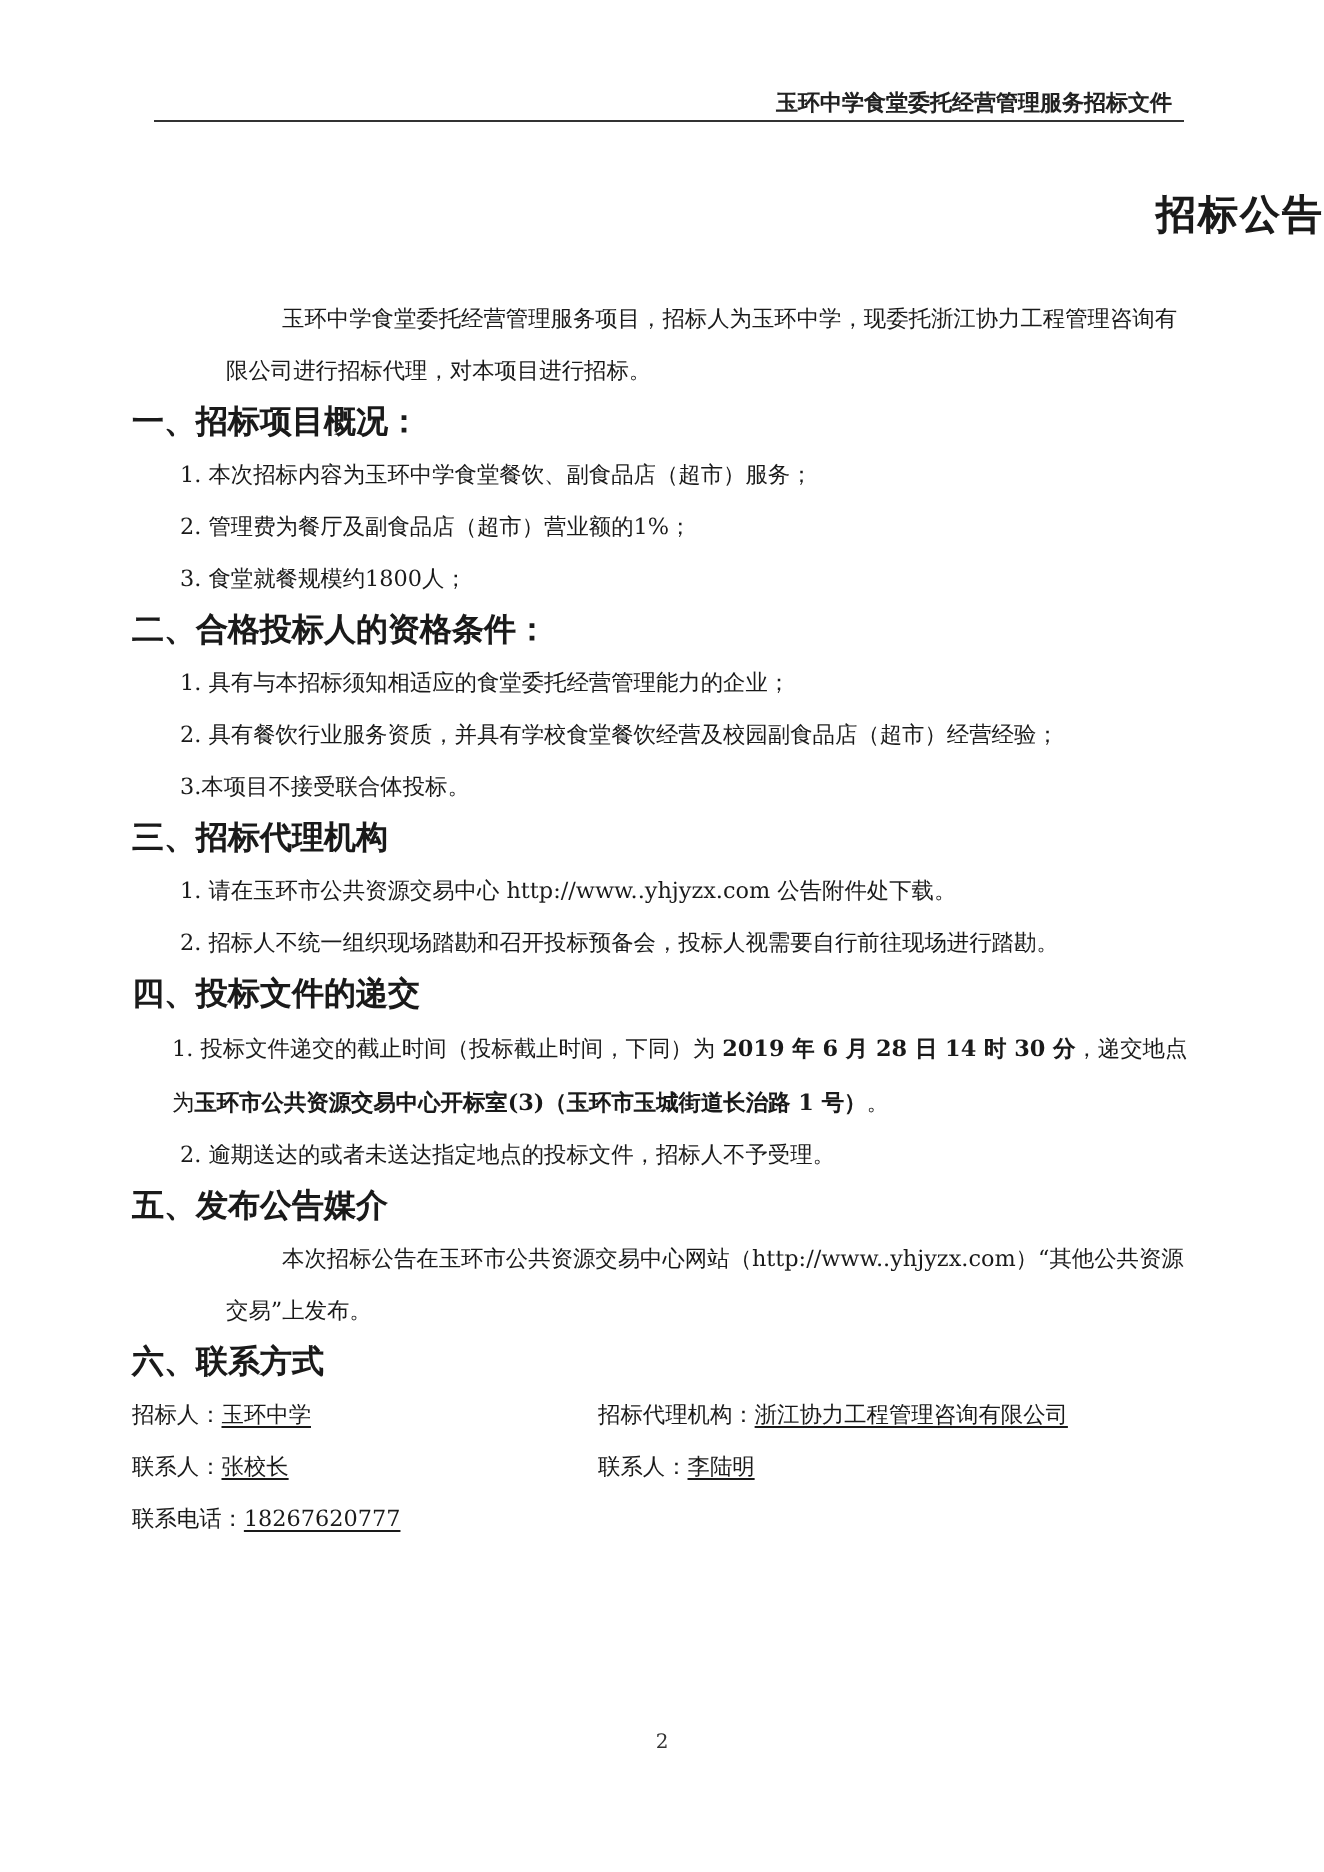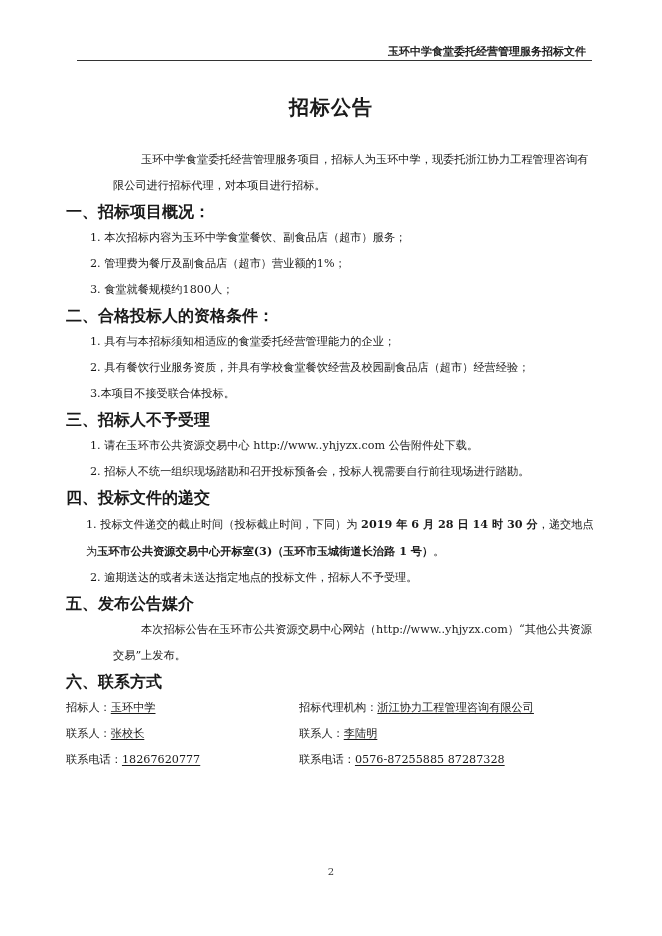--- a/index.html
+++ b/index.html
@@ -11,21 +11,21 @@
   .header-text {
     position: absolute; right: 76px; top: 44px;
     font-size: 11px; color: #222; font-weight: bold;
   }
   .header-rule {
     position: absolute; left: 77px; right: 70px; top: 60px;
     border-top: 1px solid #333;
   }
   .title {
     position: absolute; left: 0; right: 0; top: 94px;
-    text-align: center; font-size: 20px; font-weight: bold;
+    text-align: right; font-size: 20px; font-weight: bold;
     font-family: Liberation Sans, sans-serif;
     letter-spacing: 1px;
   }
   .content { position: absolute; left: 66px; top: 147px; width: 532px; }
   .p { font-size: 11.2px; line-height: 26px; margin: 0; }
   .indent { text-indent: 28px; margin-left: 47px; }
   .item { padding-left: 24px; }
   .item-hang { padding-left: 20px; }
   .heading {
     font-size: 16px; font-weight: bold; line-height: 26px; margin: 0;
@@ -54,35 +54,34 @@
   <p class="heading">一、招标项目概况：</p>
   <p class="p item">1. 本次招标内容为玉环中学食堂餐饮、副食品店（超市）服务；</p>
   <p class="p item">2. 管理费为餐厅及副食品店（超市）营业额的1%；</p>
   <p class="p item">3. 食堂就餐规模约1800人；</p>
 
   <p class="heading">二、合格投标人的资格条件：</p>
   <p class="p item">1. 具有与本招标须知相适应的食堂委托经营管理能力的企业；</p>
   <p class="p item">2. 具有餐饮行业服务资质，并具有学校食堂餐饮经营及校园副食品店（超市）经营经验；</p>
   <p class="p item">3.本项目不接受联合体投标。</p>
 
-  <p class="heading">三、招标人不予受理</p>
+  <p class="heading">三、招标代理机构</p>
   <p class="p item">1. 请在玉环市公共资源交易中心 http://www..yhjyzx.com 公告附件处下载。</p>
   <p class="p item">2. 招标人不统一组织现场踏勘和召开投标预备会，投标人视需要自行前往现场进行踏勘。</p>
 
   <p class="heading">四、投标文件的递交</p>
   <p class="p item-hang"><span>1. 投标文件递交的截止时间（投标截止时间，下同）为 </span><b class="bold">2019 年 6 月 28 日 14 时 30 分</b><span>，递交地点为</span><b class="bold">玉环市公共资源交易中心开标室(3)（玉环市玉城街道长治路 1 号）</b><span>。</span></p>
   <p class="p item">2. 逾期送达的或者未送达指定地点的投标文件，招标人不予受理。</p>
 
   <p class="heading">五、发布公告媒介</p>
   <p class="p indent">本次招标公告在玉环市公共资源交易中心网站（http://www..yhjyzx.com）“其他公共资源交易”上发布。</p>
 
   <p class="heading">六、联系方式</p>
   <div class="contacts">
     <div class="contact-row"><span>招标人：</span><span class="u">玉环中学</span></div>
     <div class="contact-row"><span>招标代理机构：</span><span class="u">浙江协力工程管理咨询有限公司</span></div>
     <div class="contact-row"><span>联系人：</span><span class="u">张校长</span></div>
     <div class="contact-row"><span>联系人：</span><span class="u">李陆明</span></div>
     <div class="contact-row"><span>联系电话：</span><span class="u">18267620777</span></div>
-    <div class="contact-row"><span>联系电话：</span><span class="u">0576-87255885 87287328</span></div>
   </div>
 </div>
 
 <div class="page-number">2</div>
 
 </body></html>

